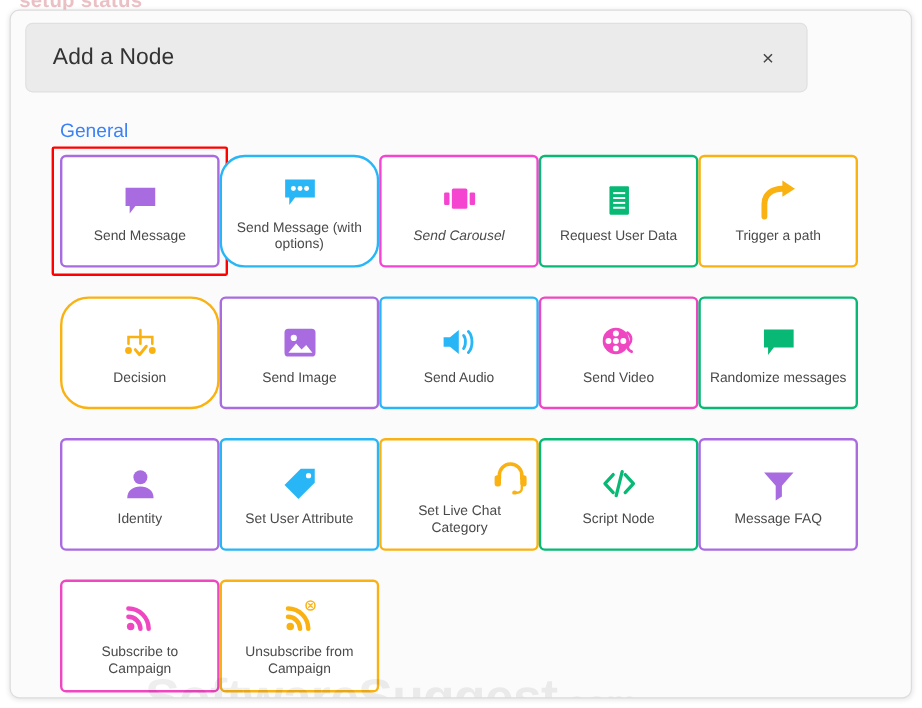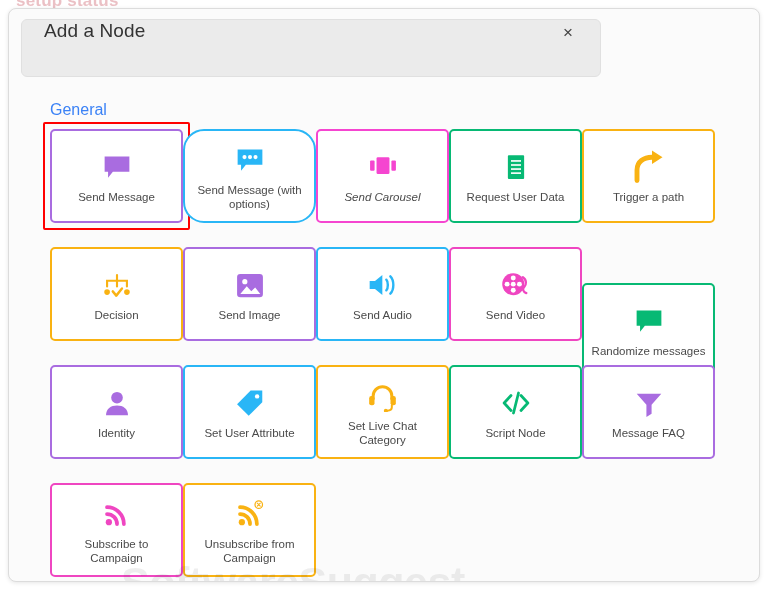--- a/index.html
+++ b/index.html
@@ -36,26 +36,26 @@
     background: #fbfbfb;
     border: 1px solid #dcdcdc;
     border-radius: 8px;
     box-shadow: 0 1px 4px rgba(0,0,0,.10);
     overflow: hidden;
   }
 
   .dialog-header {
     position: absolute;
     left: 12px; top: 10px;
-    width: 580px; height: 58px;
+    width: 652px; height: 58px;
     background: #ebebeb;
     border: 1px solid #e0e0e0;
     border-radius: 6px;
     display: flex;
-    align-items: flex-start;
+    align-items: center;
     justify-content: space-between;
     padding: 0 20px 0 22px;
   }
   .dialog-title {
     font-size: 19px;
     color: #333333;
     font-weight: 400;
     letter-spacing: .1px;
   }
   .close-btn {
@@ -224,21 +224,21 @@
               <div class="icon-wrap">
                 <svg width="36" height="36" viewBox="0 0 48 48" fill="none" xmlns="http://www.w3.org/2000/svg">
                   <path d="M8 42V28C8 17 17 11 28 11h6" stroke="#f9b212" stroke-width="6.5" stroke-linecap="round" fill="none"></path>
                   <path d="M28 2l14 9-14 9z" fill="#f9b212"></path>
                 </svg>
               </div>
               <div class="label">Trigger a path</div>
             </div>
           </div>
           <div class="card-slot">
-            <div class="card" style="border-color: rgb(249, 178, 18);">
+            <div class="card" style="border-color: rgb(249, 178, 18); border-radius: 24px;">
               <div class="icon-wrap">
                 <svg width="36" height="34" viewBox="0 0 48 48" fill="none" xmlns="http://www.w3.org/2000/svg">
                   <path d="M10 26v-8h28v8M24 10v16" stroke="#f9b212" stroke-width="3" fill="none" stroke-linecap="round"></path>
                   <circle cx="10" cy="34" r="4" fill="#f9b212"></circle>
                   <circle cx="38" cy="34" r="4" fill="#f9b212"></circle>
                   <path d="M18 33l5 6 8-10" stroke="#f9b212" stroke-width="3.4" fill="none" stroke-linecap="round" stroke-linejoin="round"></path>
                 </svg>
               </div>
               <div class="label">Decision</div>
             </div>
@@ -276,21 +276,21 @@
                   <circle cx="20" cy="31" r="3.6" fill="#fff"></circle>
                   <circle cx="11" cy="22" r="3.6" fill="#fff"></circle>
                   <circle cx="29" cy="22" r="3.6" fill="#fff"></circle>
                   <path d="M34 12c6 4 5 11 2 14-3 3-2 7 3 9" stroke="#ef46c1" stroke-width="3.4" fill="none" stroke-linecap="round"></path>
                 </svg>
               </div>
               <div class="label">Send Video</div>
             </div>
           </div>
           <div class="card-slot">
-            <div class="card" style="border-color: rgb(7, 185, 116); margin-top: 36px;">
+            <div class="card" style="border-color: rgb(7, 185, 116);">
               <div class="icon-wrap">
                 <svg width="36" height="33" viewBox="0 0 48 48" fill="none" xmlns="http://www.w3.org/2000/svg">
                   <path d="M6 8h36v22H18l-7 9v-9H6z" fill="#07b974"></path>
                 </svg>
               </div>
               <div class="label">Randomize messages</div>
             </div>
           </div>
           <div class="card-slot">
             <div class="card" style="border-color: rgb(169, 108, 224);">
@@ -308,21 +308,21 @@
               <div class="icon-wrap">
                 <svg width="32" height="31" viewBox="0 0 48 48" fill="none" xmlns="http://www.w3.org/2000/svg">
                   <path d="M25 4H43v18L22 43 4 25z" fill="#29b6f6"></path>
                   <circle cx="35" cy="13" r="3.4" fill="#fff"></circle>
                 </svg>
               </div>
               <div class="label">Set User Attribute</div>
             </div>
           </div>
           <div class="card-slot">
-            <div class="card" style="border-color: rgb(249, 178, 18);">
+            <div class="card" style="border-color: rgb(249, 178, 18); align-items: flex-end;">
               <div class="icon-wrap">
                 <svg width="33" height="32" viewBox="0 0 48 48" fill="none" xmlns="http://www.w3.org/2000/svg">
                   <path d="M10 28v-4a14 14 0 0128 0v4" stroke="#f9b212" stroke-width="4.5" fill="none" stroke-linecap="round"></path>
                   <rect x="4" y="24" width="8" height="14" rx="3.2" fill="#f9b212"></rect>
                   <rect x="36" y="24" width="8" height="14" rx="3.2" fill="#f9b212"></rect>
                   <path d="M38 38v3c0 3-3 5-7 5" stroke="#f9b212" stroke-width="3" fill="none" stroke-linecap="round"></path>
                   <circle cx="29" cy="46" r="3" fill="#f9b212"></circle>
                 </svg>
               </div>
               <div class="label">Set Live Chat Category</div>

